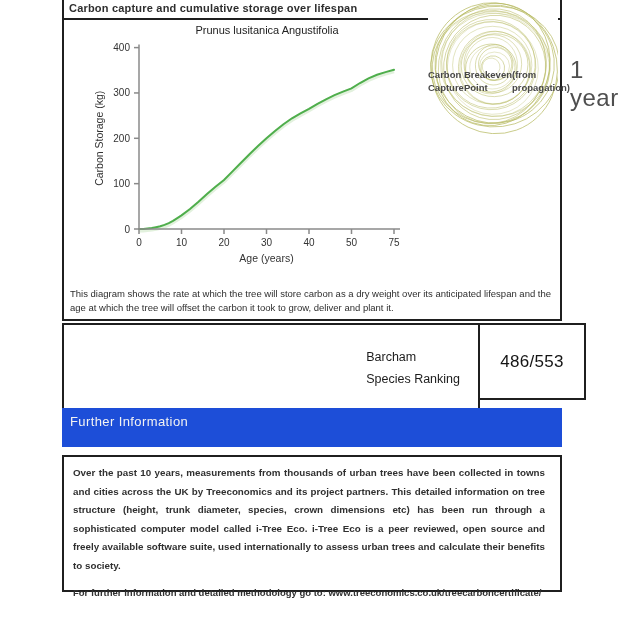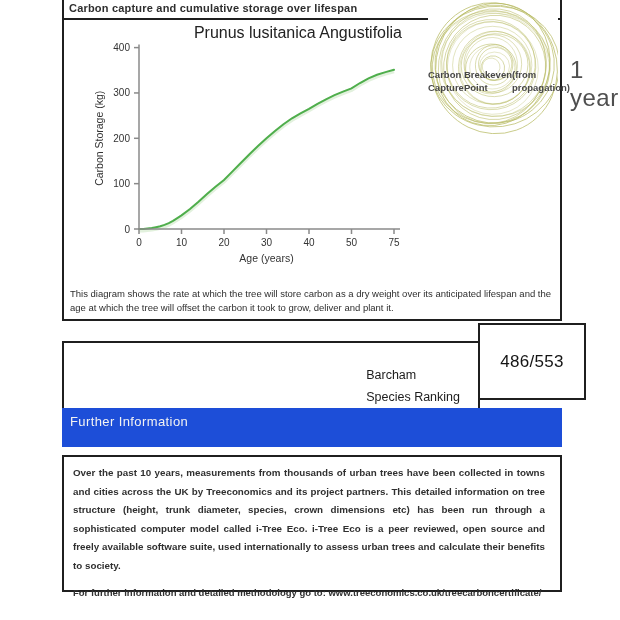--- a/index.html
+++ b/index.html
@@ -14,29 +14,29 @@
 
   .title-box { top: 0; height: 20px; border-top: none; }
   .title-box .t {
     font-size: 11px; font-weight: bold; color: #2e2e2e;
     padding: 2px 0 0 5px; letter-spacing: 0.2px; white-space: nowrap;
   }
 
   .chart-box { top: 20px; height: 301px; border-top: none; }
   .chart-title {
     position: absolute; top: 4px; left: 68px; width: 270px;
-    text-align: right; font-size: 16px; color: #222;
+    text-align: center; font-size: 11px; color: #222;
   }
   .chart-svg { position: absolute; left: 28px; top: 20px; }
   .chart-desc {
     position: absolute; left: 6px; right: 6px; bottom: 4px;
     font-size: 9.5px; line-height: 14px; color: #2e2e2e;
   }
 
-  .ranking-left { top: 341px; height: 97px; width: 418px;
+  .ranking-left { top: 323px; height: 97px; width: 418px;
     display: flex; align-items: center; justify-content: flex-end;
     padding-right: 18px; padding-bottom: 8px; }
   .ranking-label { font-size: 12.5px; line-height: 22px; color: #1c1c1c; text-align: left; }
   .ranking-right { top: 323px; left: 416px; width: 108px; height: 77px;
     display: flex; align-items: center; justify-content: center; }
   .ranking-value { font-size: 17px; color: #141414; letter-spacing: 0.3px; }
 
   .further-bar { position: absolute; top: 408px; left: 0; width: 500px; height: 39px;
     background: #1d4ed8; }
   .further-bar .t { color: #f2f2f2; font-size: 13px; letter-spacing: 0.4px;

